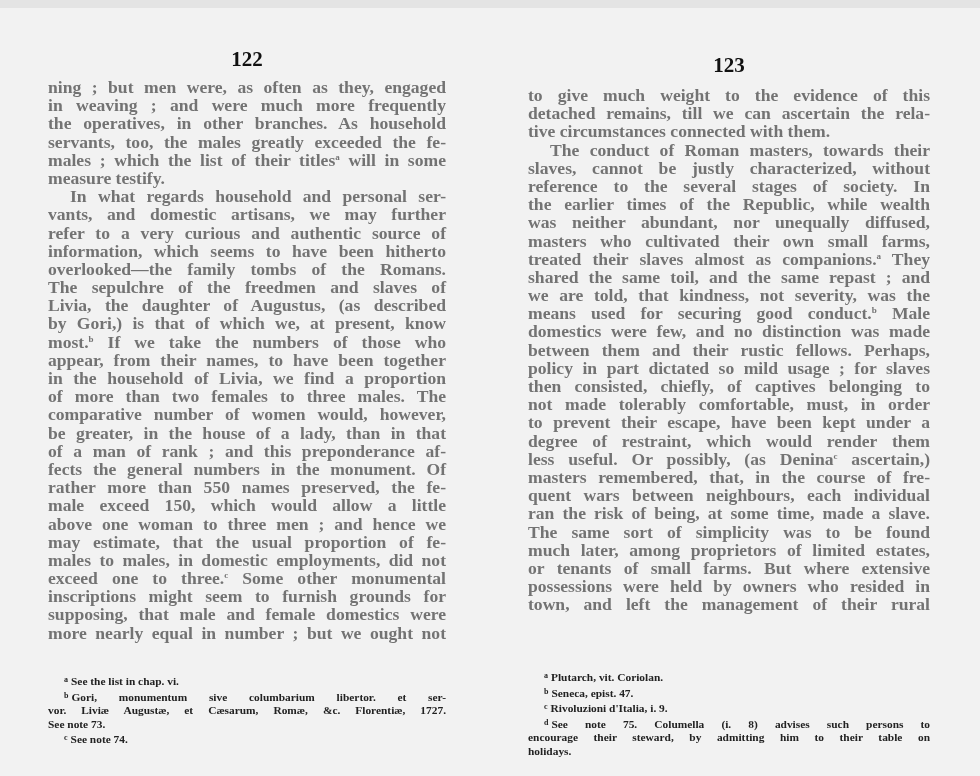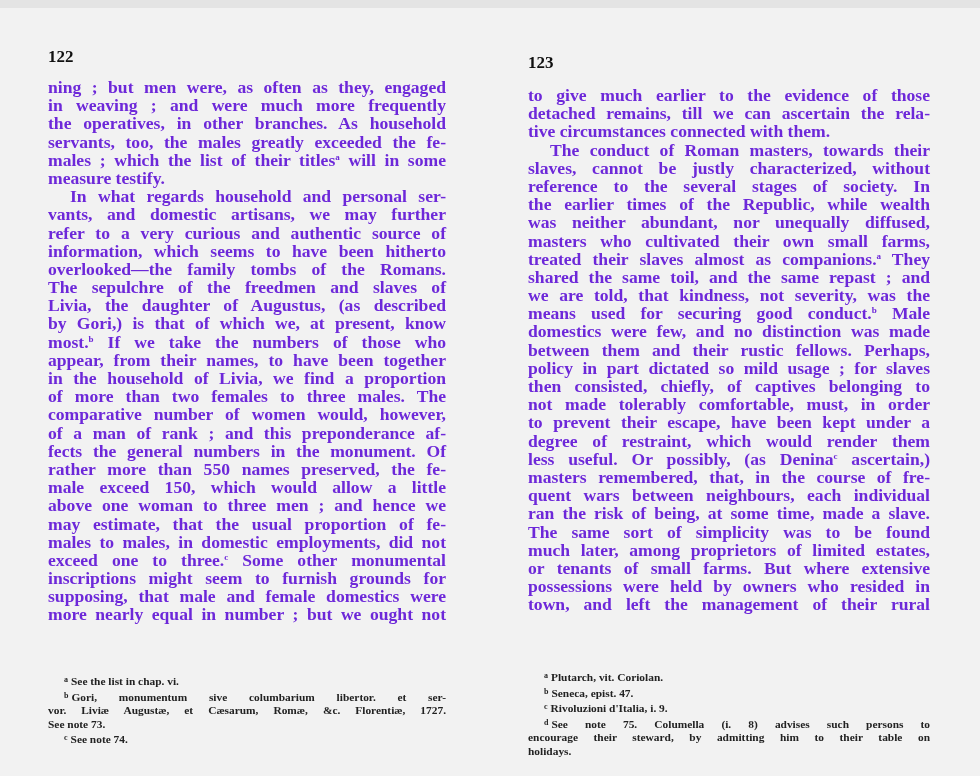--- a/index.html
+++ b/index.html
@@ -13,31 +13,31 @@
   .topband {
     position: absolute; left: 0; top: 0; width: 980px; height: 8px;
     background: #e4e4e4;
   }
   .page {
     position: absolute; top: 0;
   }
   .page.left { left: 48px; width: 398px; }
   .page.right { left: 528px; width: 402px; }
   .folio {
-    position: absolute; width: 100%; text-align: left;
+    position: absolute; width: 100%; text-align: center;
     font-family: "Liberation Serif", serif; font-weight: bold;
-    font-size: 17px; color: #111;
+    font-size: 21px; color: #111;
   }
   .left .folio { top: 47px; }
   .right .folio { top: 53px; }
   .body {
     position: absolute; left: 0; width: 100%;
     font-family: "Liberation Serif", serif;
     font-size: 17.6px; line-height: 18.2px;
-    font-weight: bold; color: #6d28d9;
+    font-weight: bold; color: #737373;
   }
   .left .body { top: 78px; }
   .right .body { top: 86px; }
   .line {
     display: block; white-space: nowrap;
     text-align: justify; text-align-last: justify;
     height: 18.2px;
   }
   .line.last { text-align-last: left; }
   .line.indent { padding-left: 22px; }
@@ -76,20 +76,21 @@
       <span class="line"><span>information, which seems to have been hitherto</span></span>
       <span class="line"><span>overlooked—the family tombs of the Romans.</span></span>
       <span class="line"><span>The sepulchre of the freedmen and slaves of</span></span>
       <span class="line"><span>Livia, the daughter of Augustus, (as described</span></span>
       <span class="line"><span>by Gori,) is that of which we, at present, know</span></span>
       <span class="line"><span>most.</span><sup>b</sup><span>  If we take the numbers of those who</span></span>
       <span class="line"><span>appear, from their names, to have been together</span></span>
       <span class="line"><span>in the household of Livia, we find a proportion</span></span>
       <span class="line"><span>of more than two females to three males.  The</span></span>
       <span class="line"><span>comparative number of women would, however,</span></span>
+      <span class="line"><span>be greater, in the house of a lady, than in that</span></span>
       <span class="line"><span>of a man of rank ; and this preponderance af-</span></span>
       <span class="line"><span>fects the general numbers in the monument.  Of</span></span>
       <span class="line"><span>rather more than 550 names preserved, the fe-</span></span>
       <span class="line"><span>male exceed 150, which would allow a little</span></span>
       <span class="line"><span>above one woman to three men ; and hence we</span></span>
       <span class="line"><span>may estimate, that the usual proportion of fe-</span></span>
       <span class="line"><span>males to males, in domestic employments, did not</span></span>
       <span class="line"><span>exceed one to three.</span><sup>c</sup><span>  Some other monumental</span></span>
       <span class="line"><span>inscriptions might seem to furnish grounds for</span></span>
       <span class="line"><span>supposing, that male and female domestics were</span></span>
@@ -100,21 +101,21 @@
       <span class="note-line indent just"><span class="note-mark">b</span><span>Gori, monumentum sive columbarium libertor. et ser-</span></span>
       <span class="note-line just"><span>vor. Liviæ Augustæ, et Cæsarum, Romæ, &amp;c. Florentiæ, 1727.</span></span>
       <span class="note-line"><span>See note 73.</span></span>
       <span class="note-line indent"><span class="note-mark">c</span><span>See note 74.</span></span>
     </div>
 </div>
 
 <div class="page right">
   <div class="folio">123</div>
   <div class="body">
-      <span class="line"><span>to give much earlier to the evidence of those</span></span>
+      <span class="line"><span>to give much weight to the evidence of this</span></span>
       <span class="line"><span>detached remains, till we can ascertain the rela-</span></span>
       <span class="line last"><span>tive circumstances connected with them.</span></span>
       <span class="line indent"><span>The conduct of Roman masters, towards their</span></span>
       <span class="line"><span>slaves, cannot be justly characterized, without</span></span>
       <span class="line"><span>reference to the several stages of society.  In</span></span>
       <span class="line"><span>the earlier times of the Republic, while wealth</span></span>
       <span class="line"><span>was neither abundant, nor unequally diffused,</span></span>
       <span class="line"><span>masters who cultivated their own small farms,</span></span>
       <span class="line"><span>treated their slaves almost as companions.</span><sup>a</sup><span>  They</span></span>
       <span class="line"><span>shared the same toil, and the same repast ; and</span></span>

